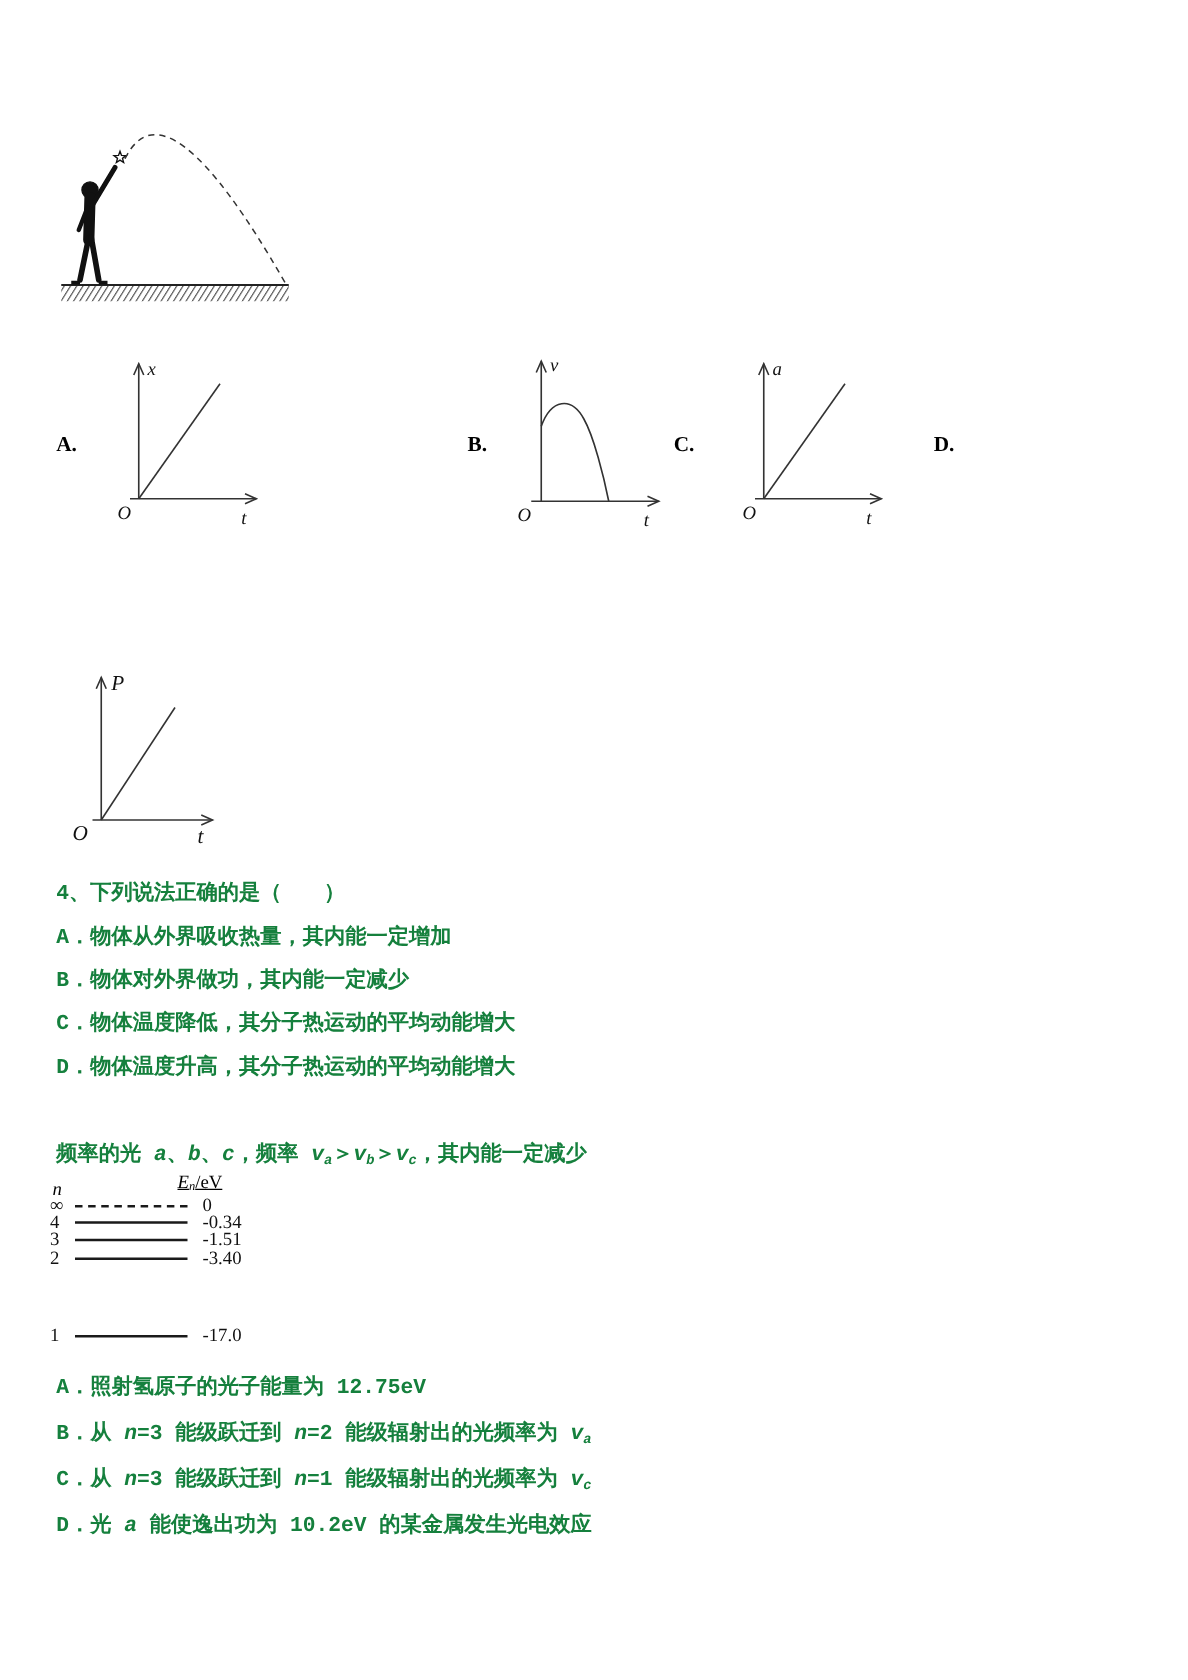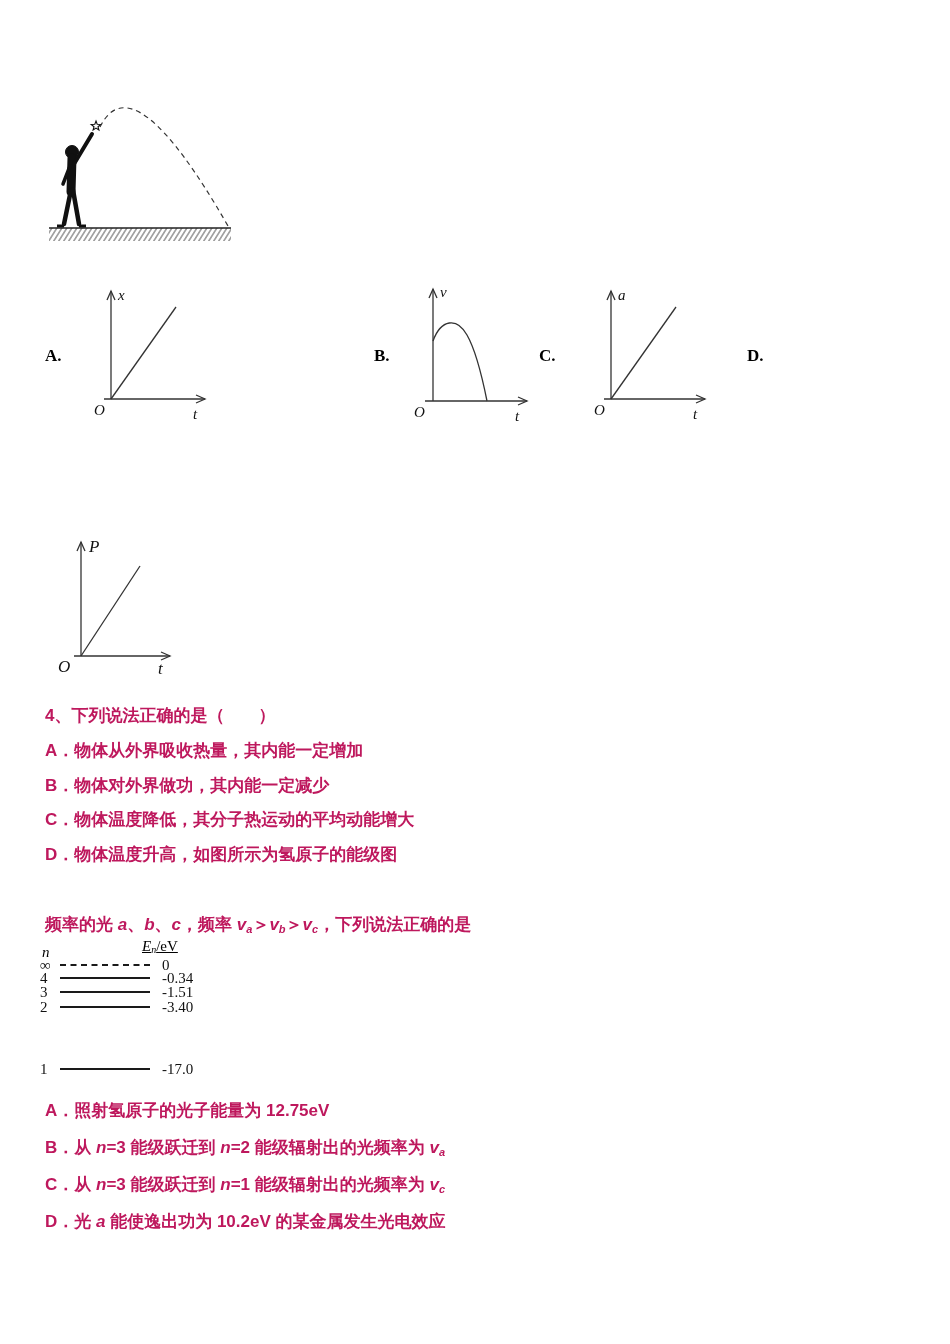--- a/index.html
+++ b/index.html
@@ -5,21 +5,21 @@
   * { margin:0; padding:0; box-sizing:border-box; }
   html,body { background:#e8e8e8; }
   .page {
     position:relative; width:950px; height:1344px; margin:0 auto;
     background:#ffffff; overflow:hidden;
     font-family:"Liberation Serif", serif; color:#000;
   }
   .abs { position:absolute; }
   .tl {
     position:absolute; font-size:17px; font-weight:700;
-    font-family:Liberation Sans, sans-serif; color:#be185d;
+    font-family:Liberation Mono, monospace; color:#15803d;
     white-space:nowrap; line-height:1.25;
   }
   .tl i, .opt-mark i { font-style:italic; font-weight:700; }
   .tl sub { font-size:11px; font-style:italic; font-weight:700; vertical-align:-3px; }
   .opt-mark {
     position:absolute; font-size:17px; font-weight:700;
     font-family:"Liberation Serif", serif; white-space:nowrap;
   }
   
   .axl { stroke:#333; stroke-width:1.3; fill:none; }
@@ -114,23 +114,23 @@
     <line class="axl" x1="33" y1="128" x2="92" y2="38"></line>
     <text class="axP" x="41" y="24">P</text>
     <text class="axP" x="110" y="146">t</text>
     <text class="axP" x="10" y="144">O</text>
   </svg>
 
   <div class="tl" style="left:45px;top:705px">4、下列说法正确的是（　　）</div>
   <div class="tl" style="left:45px;top:775px">B．物体对外界做功，其内能一定减少</div>
   <div class="tl" style="left:45px;top:740px">A．物体从外界吸收热量，其内能一定增加</div>
   <div class="tl" style="left:45px;top:809px">C．物体温度降低，其分子热运动的平均动能增大</div>
-  <div class="tl" style="left:45px;top:844px">D．物体温度升高，如图所示为氢原子的能级图</div>
+  <div class="tl" style="left:45px;top:844px">D．物体温度升高，其分子热运动的平均动能增大</div>
 
-  <div class="tl" style="left:45px;top:914px"><span>频率的光 </span><i>a</i><span>、</span><i>b</i><span>、</span><i>c</i><span>，频率 </span><i>v</i><sub>a</sub><span>＞</span><i>v</i><sub>b</sub><span>＞</span><i>v</i><sub>c</sub><span>，下列说法正确的是</span></div>
+  <div class="tl" style="left:45px;top:914px"><span>频率的光 </span><i>a</i><span>、</span><i>b</i><span>、</span><i>c</i><span>，频率 </span><i>v</i><sub>a</sub><span>＞</span><i>v</i><sub>b</sub><span>＞</span><i>v</i><sub>c</sub><span>，其内能一定减少</span></div>
 
   <div class="diagram" style="left:40px;top:942px;width:240px;height:150px">
     <span class="dg-n">n</span>
     <span class="dg-e"><i>E</i><sub>n</sub><span>/eV</span></span>
 
     <div class="lvl-row" style="top:16px">
       <span class="lvl-n">∞</span>
       <span class="lvl-line dashed"></span>
       <span class="lvl-e">0</span>
     </div>

